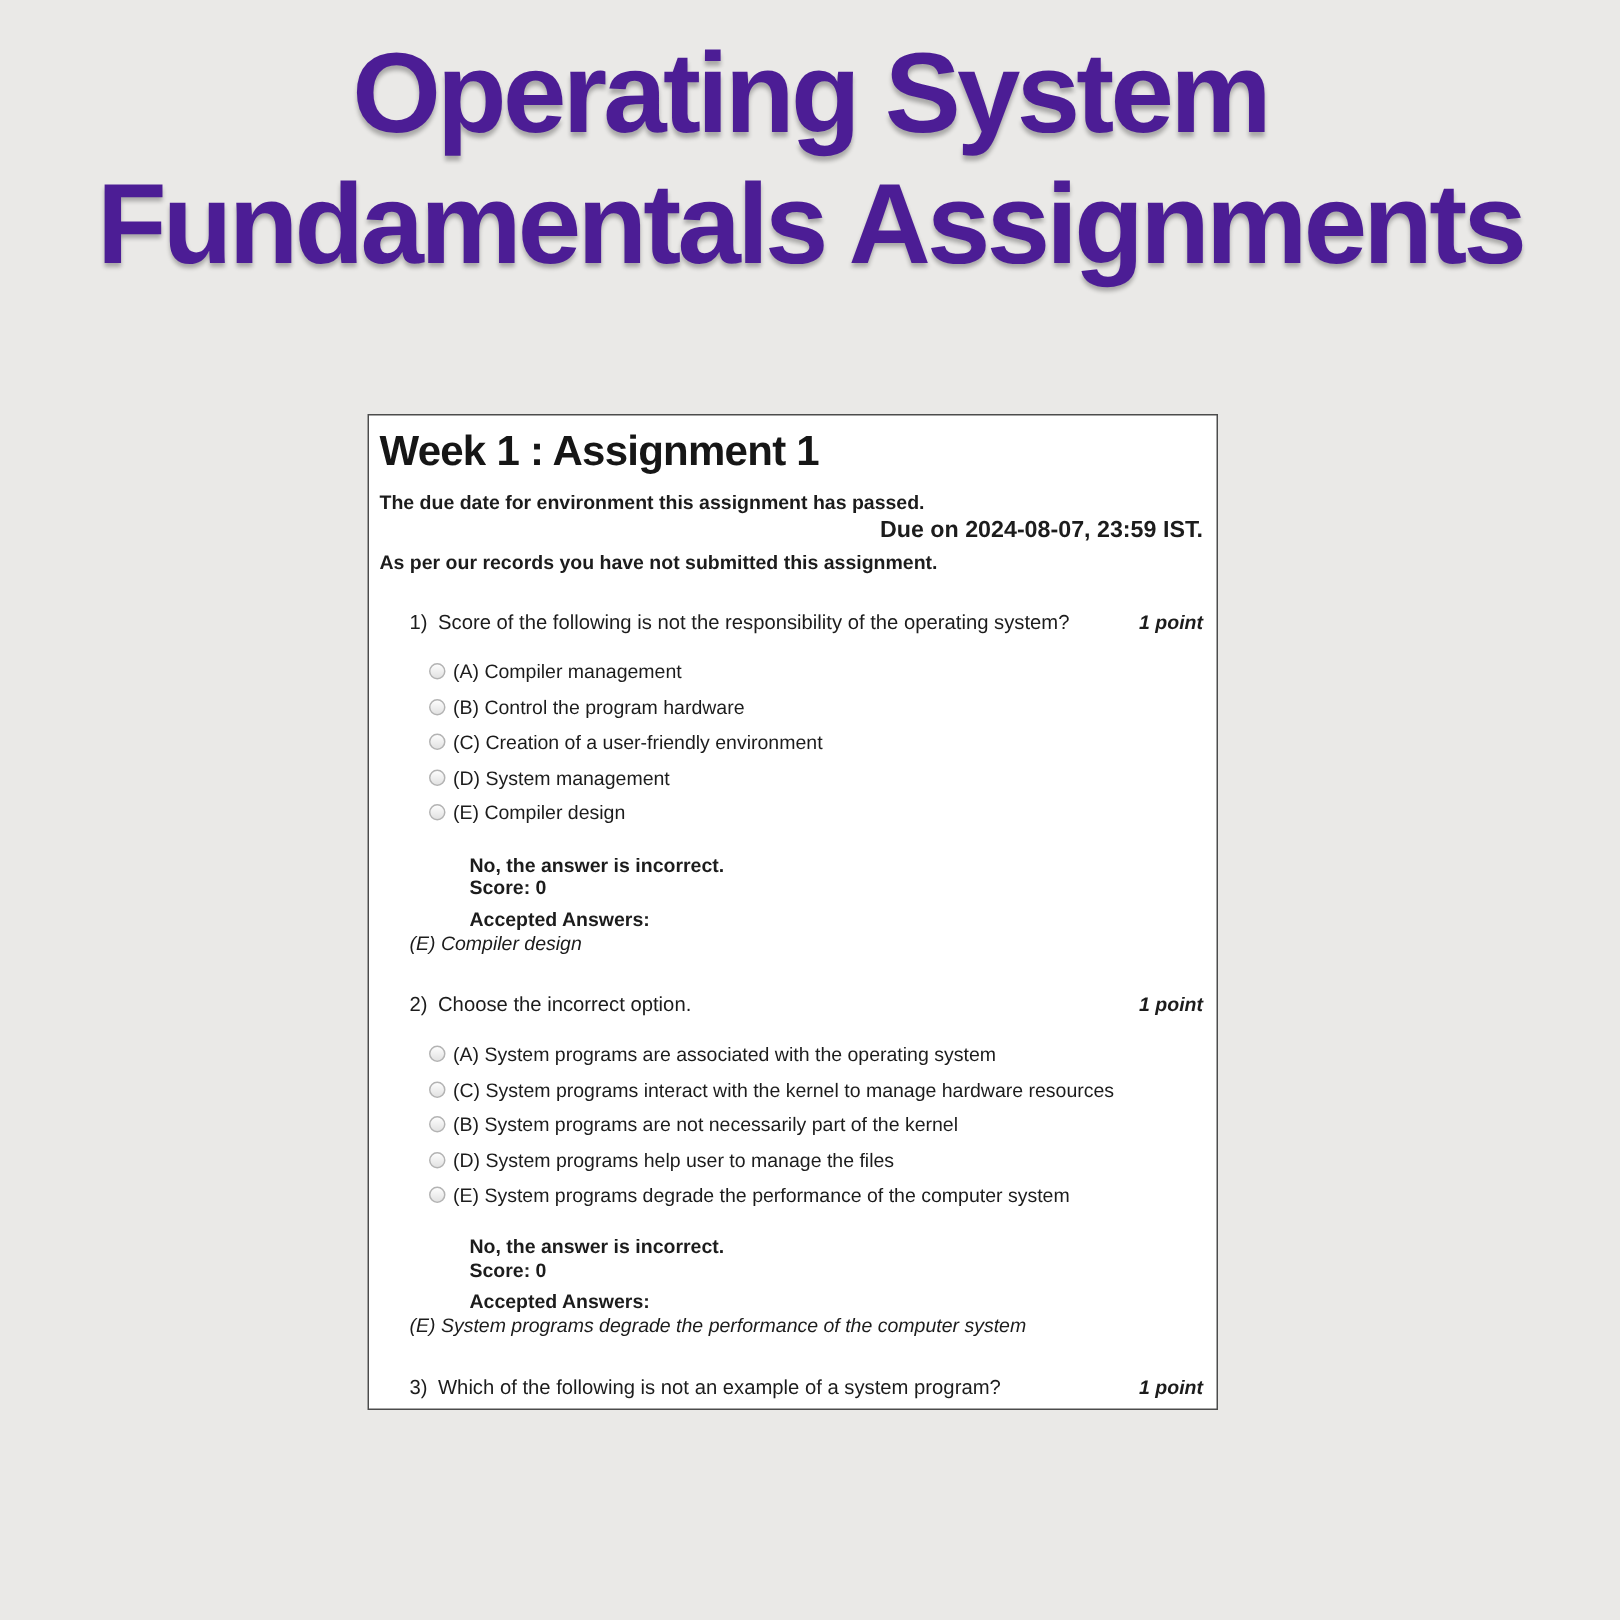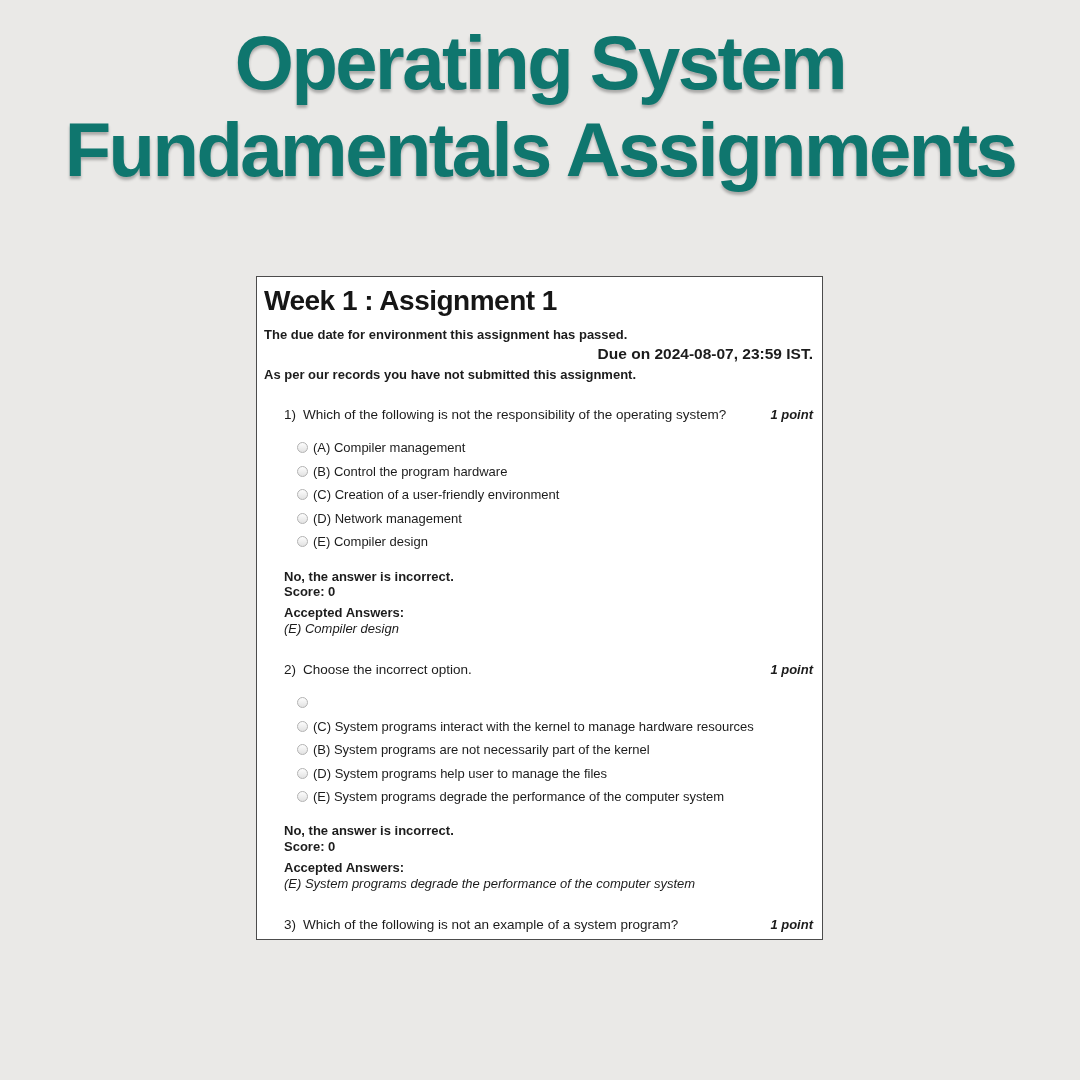--- a/index.html
+++ b/index.html
@@ -16,29 +16,29 @@
 
   
   .poster-title {
     margin: 0;
     padding-top: 20px;
     text-align: center;
     font-weight: bold;
     font-size: 76px;
     line-height: 1.14;
     letter-spacing: -2.5px;
-    color: #0f766e;
+    color: #4c1d95;
     text-shadow: 0 3px 3px rgba(0,0,0,0.28);
   }
   .poster-title span { display: block; }
 
   
   .card {
     position: absolute;
-    left: 256px;
+    left: 245px;
     top: 276px;
     width: 567px;
     height: 664px;
     background: #ffffff;
     border: 1px solid #4c4c4c;
     padding: 6px 9px 0 7px;
     overflow: hidden;
   }
   .card h2 {
     margin: 2px 0 10px 0;
@@ -91,60 +91,60 @@
     background: linear-gradient(#fdfdfd, #e2e2e2);
     margin-right: 5px;
   }
   .opt-label { font-size: 13px; }
 
   .result {
     margin: 15px 0 0 20px;
     font-size: 13px;
   }
   .result p { margin: 0; line-height: 1.18; }
-  .result .bold { font-weight: bold; }
+  .result .bold { font-weight: bold; margin-left: 40px; }
   .result .accepted-label { margin-top: 6px; }
   .result .accepted { font-style: italic; margin-top: 1px; }
 </style>
 </head>
 <body>
 
 <h1 class="poster-title">
   <span>Operating System</span>
   <span>Fundamentals Assignments</span>
 </h1>
 
 <section class="card">
   <h2>Week 1 : Assignment 1</h2>
   <p class="notice">The due date for environment this assignment has passed.</p>
   <p class="due-line">Due on 2024-08-07, 23:59 IST.</p>
   <p class="notice second">As per our records you have not submitted this assignment.</p>
 
   <div class="question">
     <div class="q-head">
       <span class="q-num">1)</span>
-      <span class="q-text">Which of the following is not the responsibility of the operating system?</span>
+      <span class="q-text">Score of the following is not the responsibility of the operating system?</span>
       <span class="q-points">1 point</span>
     </div>
     <div class="options">
       <div class="option">
         <span class="radio"></span>
         <span class="opt-label">(A) Compiler management</span>
       </div>
       <div class="option">
         <span class="radio"></span>
         <span class="opt-label">(B) Control the program hardware</span>
       </div>
       <div class="option">
         <span class="radio"></span>
         <span class="opt-label">(C) Creation of a user-friendly environment</span>
       </div>
       <div class="option">
         <span class="radio"></span>
-        <span class="opt-label">(D) Network management</span>
+        <span class="opt-label">(D) System management</span>
       </div>
       <div class="option">
         <span class="radio"></span>
         <span class="opt-label">(E) Compiler design</span>
       </div>
     </div>
     <div class="result">
       <p class="bold">No, the answer is incorrect.</p>
       <p class="bold">Score: 0</p>
       <p class="bold accepted-label">Accepted Answers:</p>
@@ -154,20 +154,21 @@
 
   <div class="question">
     <div class="q-head">
       <span class="q-num">2)</span>
       <span class="q-text">Choose the incorrect option.</span>
       <span class="q-points">1 point</span>
     </div>
     <div class="options">
       <div class="option">
         <span class="radio"></span>
+        <span class="opt-label">(A) System programs are associated with the operating system</span>
       </div>
       <div class="option">
         <span class="radio"></span>
         <span class="opt-label">(C) System programs interact with the kernel to manage hardware resources</span>
       </div>
       <div class="option">
         <span class="radio"></span>
         <span class="opt-label">(B) System programs are not necessarily part of the kernel</span>
       </div>
       <div class="option">

